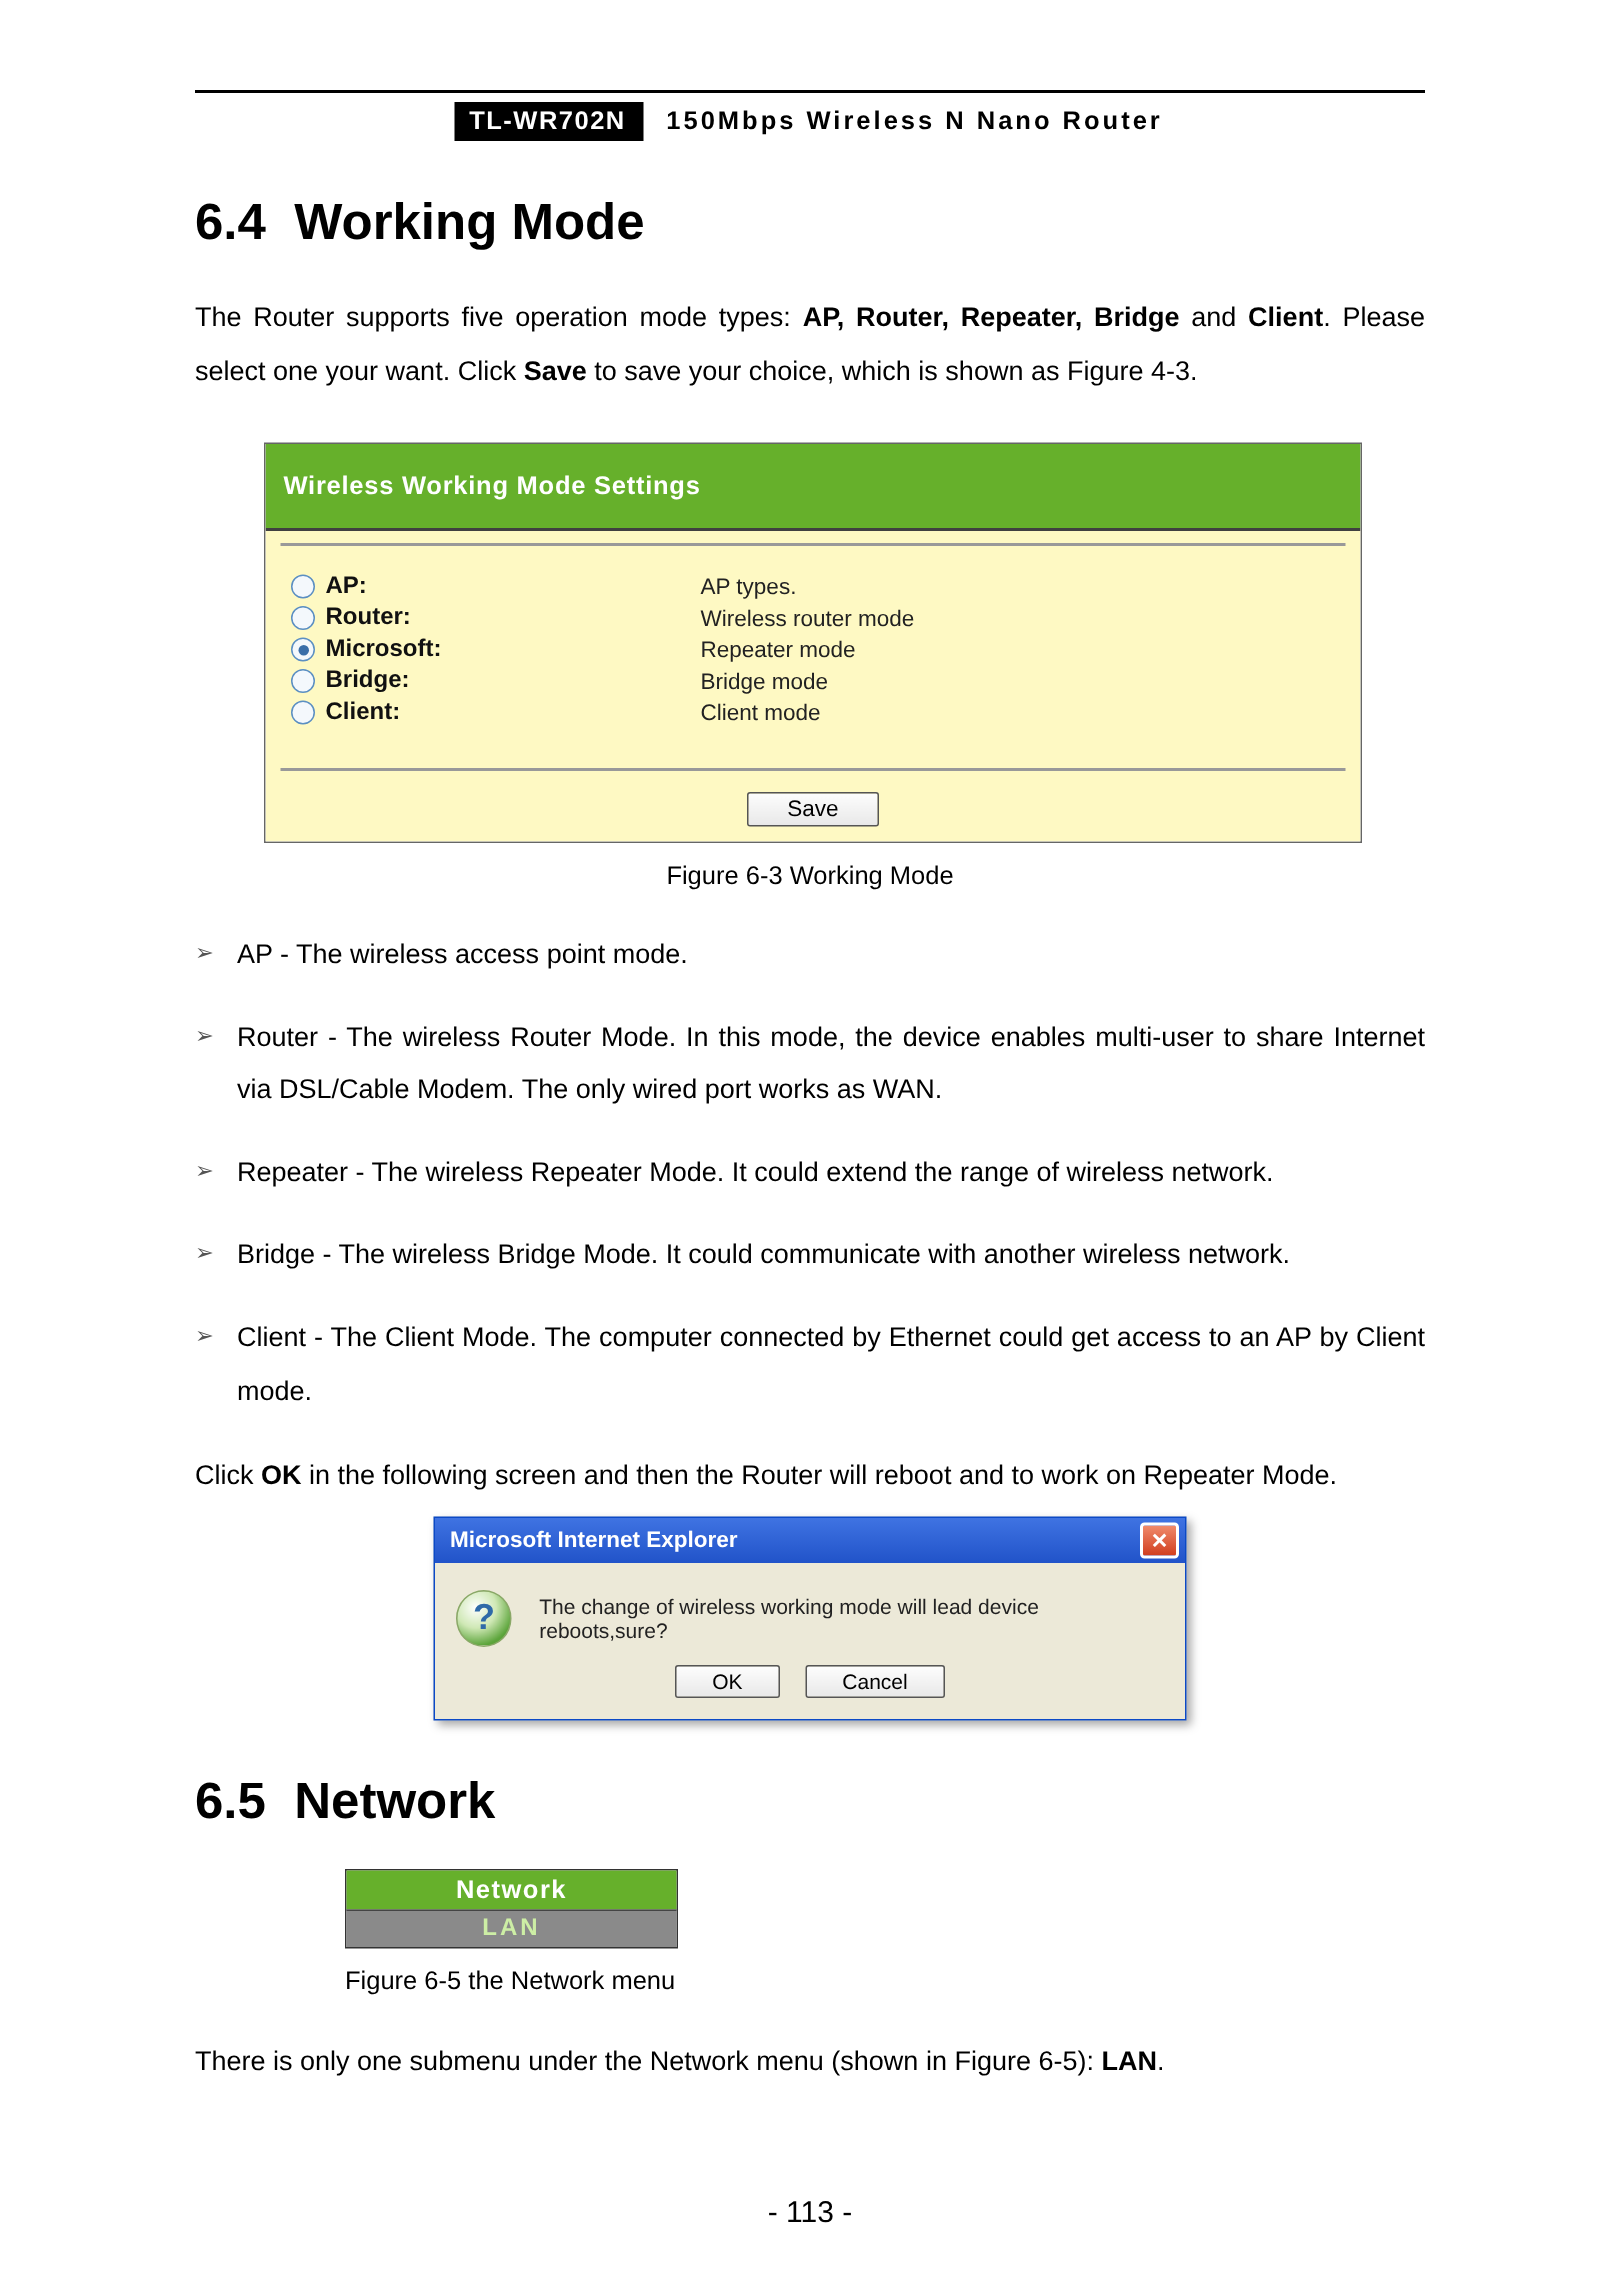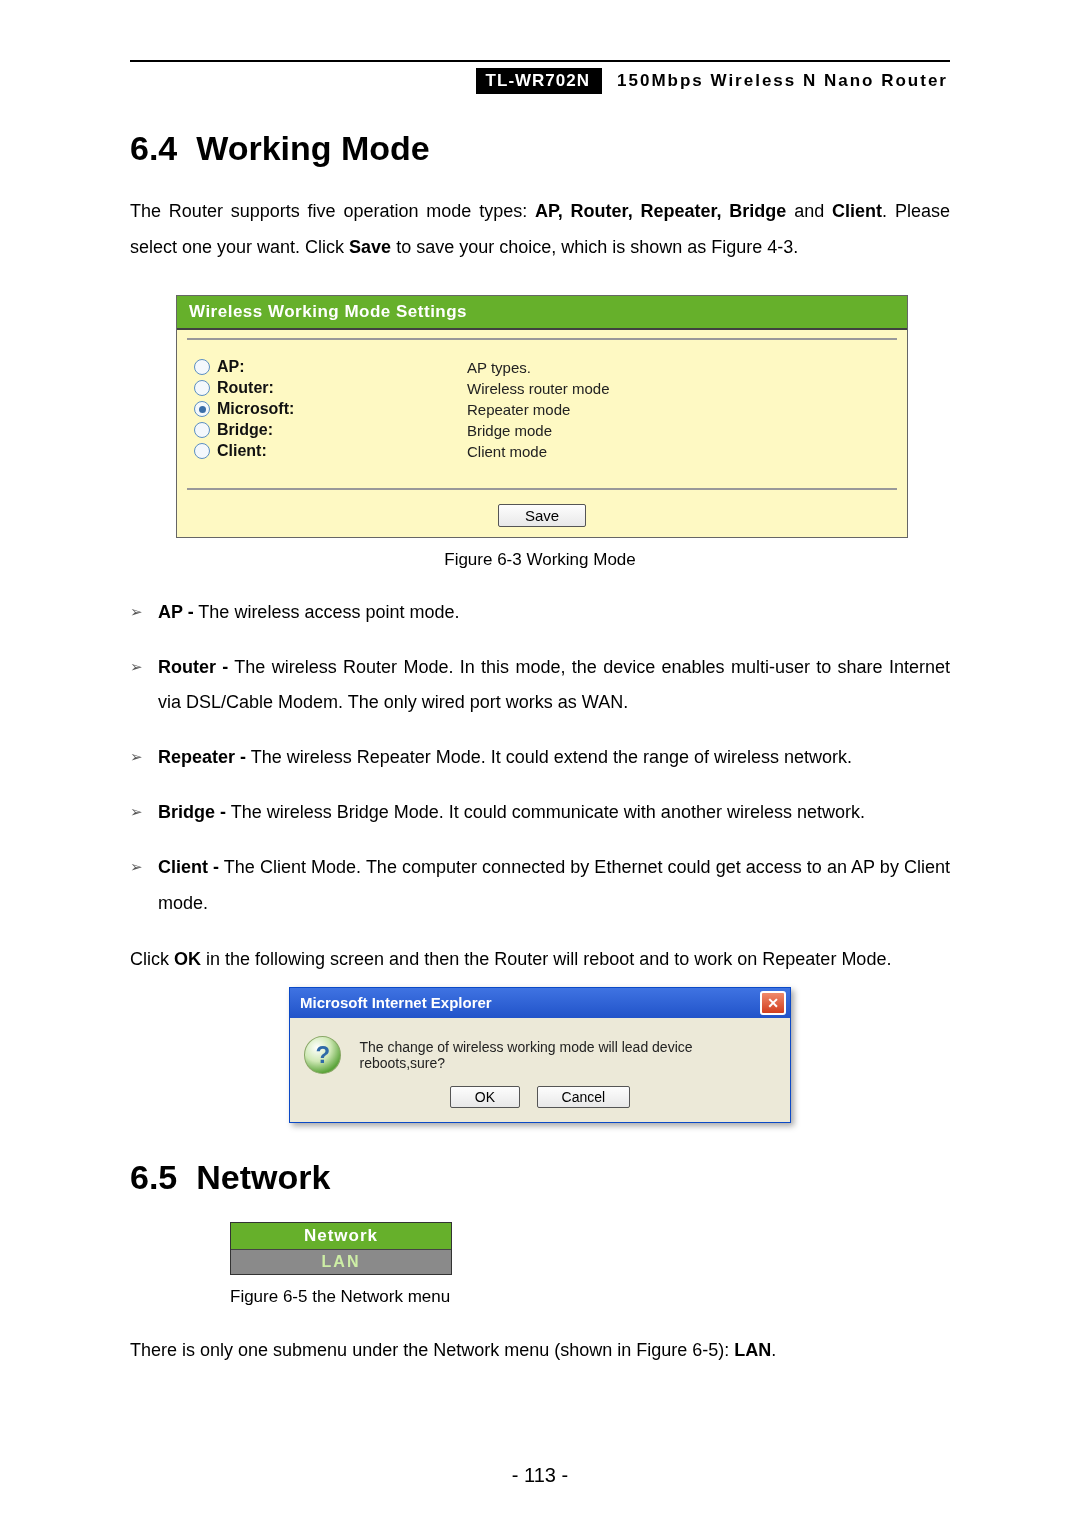--- a/index.html
+++ b/index.html
@@ -16,21 +16,21 @@
     box-sizing: border-box;
     padding: 60px 130px 40px 130px;
     position: relative;
   }
   .header-line {
     border-top: 2px solid #000;
     margin-bottom: 6px;
   }
   .header-box {
     display: flex;
-    justify-content: flex-end;
+    justify-content: center;
     margin-bottom: 30px;
   }
   .model-badge {
     display: inline-block;
     background: #000;
     color: #fff;
     font-weight: bold;
     font-size: 17px;
     padding: 3px 12px 3px 10px;
     letter-spacing: 1px;
@@ -61,21 +61,21 @@
     margin: 30px 0 10px 46px;
     width: 730px;
     overflow: hidden;
   }
   .fig-head {
     background: #66b02b;
     color: #fff;
     font-weight: bold;
     font-size: 17px;
     letter-spacing: .5px;
-    padding: 6px 12px;
+    padding: 18px 12px;
   }
   .fig-inner {
     background: #fef9c3;
     border-top: 2px solid #404040;
   }
   .fig-divider-top {
     border-top: 2px solid #999;
     margin: 8px 10px 10px 10px;
   }
   .opt-table {
@@ -149,21 +149,21 @@
     text-align: justify;
   }
   ul.modes li::before {
     content: "\27A2";
     position: absolute;
     left: -28px;
     top: 2px;
     font-size: 15px;
     color: #555;
   }
-  ul.modes li .lead { font-weight: bold; }
+  ul.modes li .lead { font-weight: normal; }
 
   
   .dialog-wrap {
     width: 500px;
     margin: 10px auto 8px auto;
     border: 1px solid #0b49c6;
     background: #ece9d8;
     box-shadow: 3px 3px 6px rgba(0,0,0,.35);
   }
   .dlg-title {

